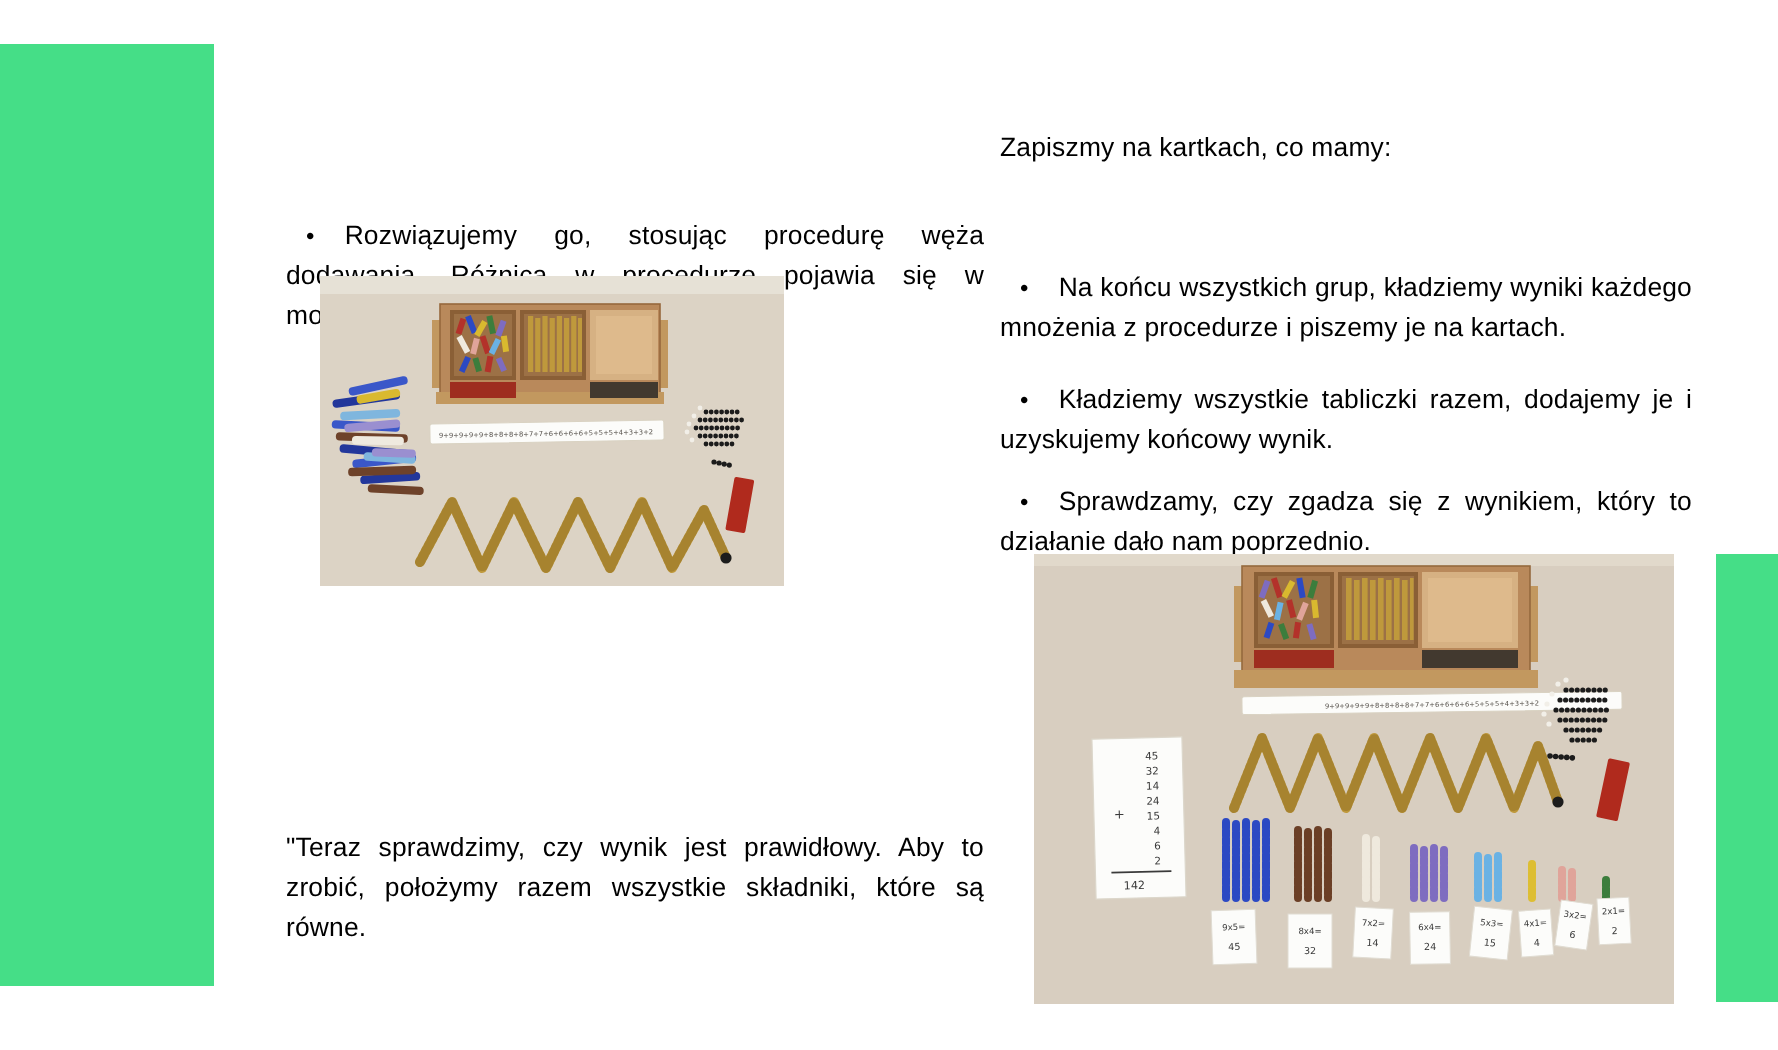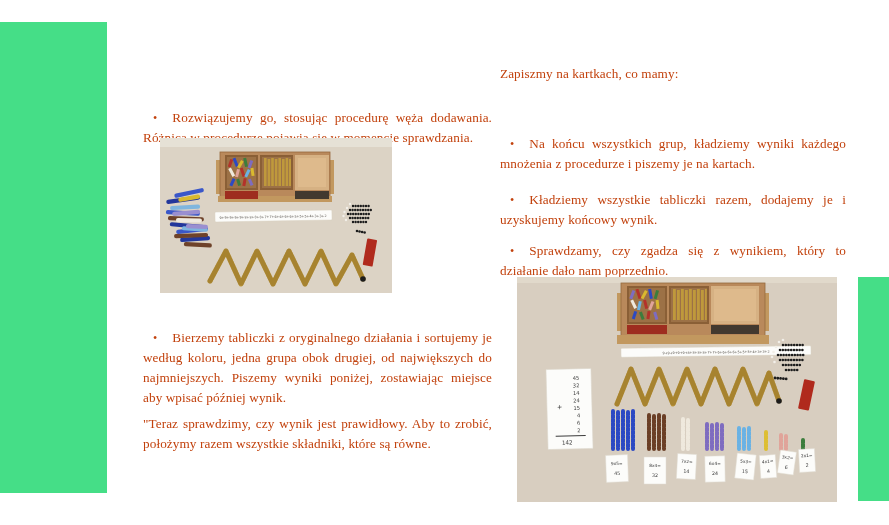--- a/index.html
+++ b/index.html
@@ -2,21 +2,21 @@
 <html><head>
 <meta charset="utf-8">
 <style>
   html,body{margin:0;padding:0;background:#fff;}
   .slide{position:relative;width:889px;height:525px;background:#fff;overflow:hidden;
          font-family:"Liberation Sans",sans-serif;color:#3f3f3f;}
   .green-bar{position:absolute;}
   .green-left{left:0;top:22px;width:107px;height:471px;}
   .green-right{left:858px;top:277px;width:31px;height:224px;}
   .para{position:absolute;font-size:13.2px;line-height:20px;text-align:justify;
-        color:#c2410c;letter-spacing:.1px;font-family:Liberation Serif, serif;}
+        color:#000000;letter-spacing:.1px;}
   .bullet{display:inline-block;margin:0 15px 0 10px;font-size:12px;}
   .lcol{left:143px;width:349px;}
   .rcol{left:500px;width:346px;}
   .photo{position:absolute;display:block;}
   .photo svg{display:block;}
   svg text{font-family:"DejaVu Sans",sans-serif;}
 </style>
 </head>
 <body>
 
@@ -138,21 +138,20 @@
       <rect x="205" y="101" width="10" height="27" rx="1" transform="rotate(10 210 114)" fill="#b02a1d"></rect>
 
       <g fill="none" stroke-linecap="round" stroke-linejoin="round">
         <polyline points="50,143 66,113 81,146 97,113 113,146 129,113 145,146 161,113 176,146 192,117 203,141" stroke-width="5" stroke="#bf993c"></polyline>
         <polyline points="50,143 66,113 81,146 97,113 113,146 129,113 145,146 161,113 176,146 192,117 203,141" stroke-width="5" stroke-dasharray="0.9 2.2" opacity="0.5" stroke="#8f6d22"></polyline>
         <circle cx="203" cy="141" r="2.8" stroke="none" fill="#1c1c1c"></circle>
       </g>
     </svg>
   </div>
 
-  <p class="para lcol" style="top:315px;"><span class="bullet">•</span><span>Bierzemy tabliczki z oryginalnego działania i sortujemy je według koloru, jedna grupa obok drugiej, od największych do najmniejszych. Piszemy wyniki poniżej, zostawiając miejsce aby wpisać później wynik.</span></p>
 
   <p class="para lcol" style="top:401px;"><span>"Teraz sprawdzimy, czy wynik jest prawidłowy. Aby to zrobić, położymy razem wszystkie składniki, które są równe.</span></p>
 
   <div class="para rcol" style="top:64px;">
     <div>Zapiszmy na kartkach, co mamy:</div>
   </div>
 
   <p class="para rcol" style="top:121px;"><span class="bullet">•</span><span>Na końcu wszystkich grup, kładziemy wyniki każdego mnożenia z procedurze i piszemy je na kartach.</span></p>
 
   <p class="para rcol" style="top:228px;"><span class="bullet">•</span><span>Sprawdzamy, czy zgadza się z wynikiem, który to działanie dało nam poprzednio.</span></p>

